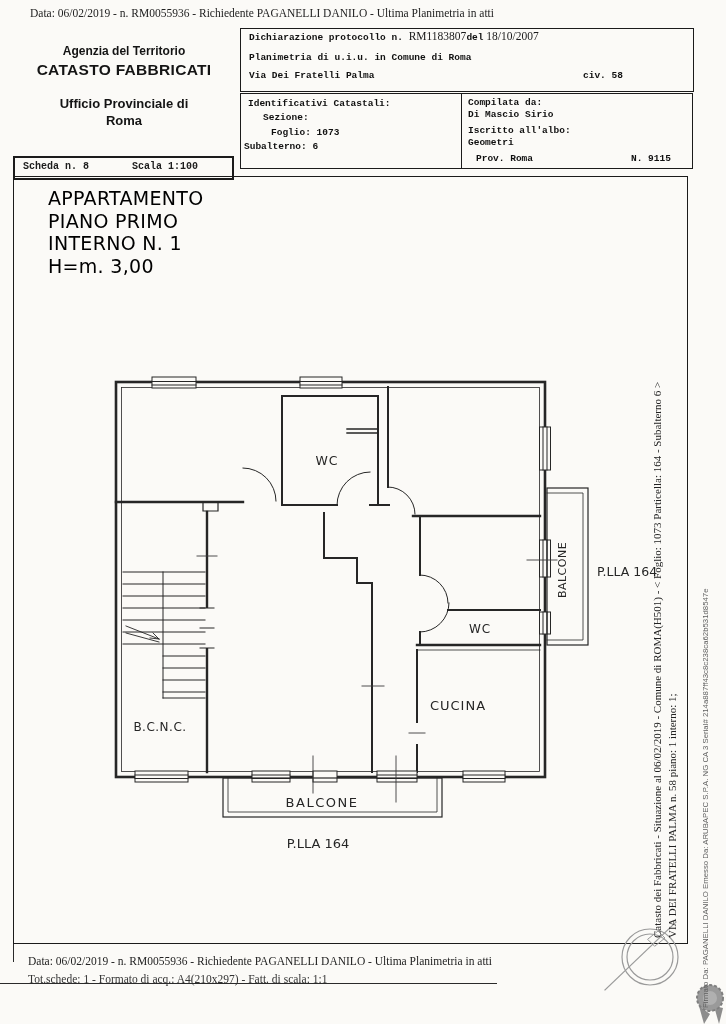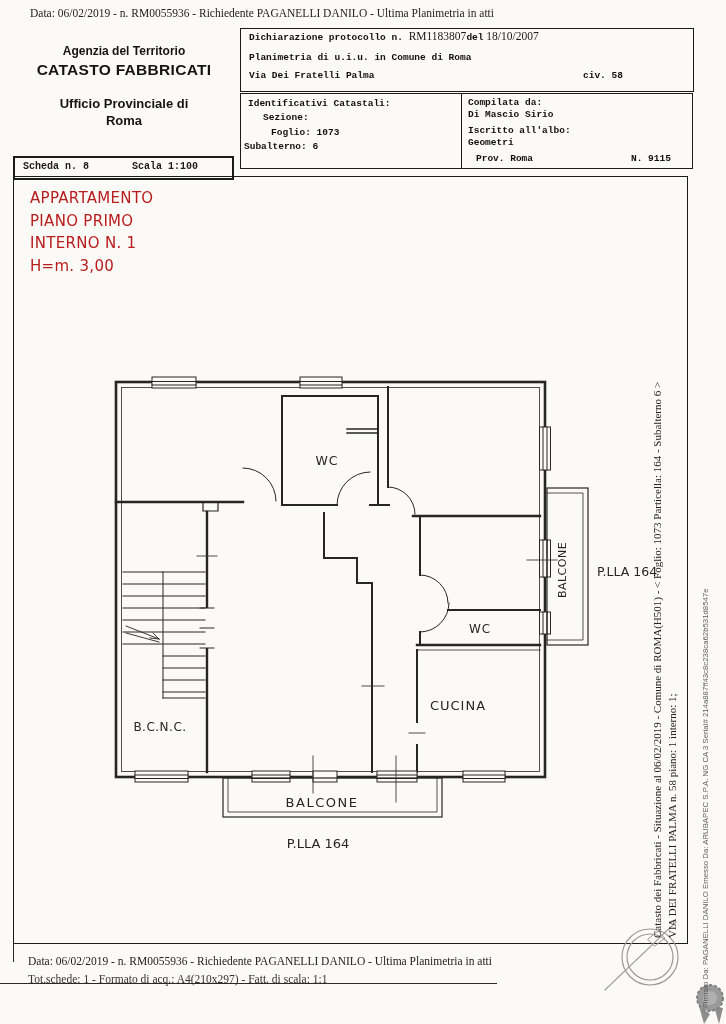--- a/index.html
+++ b/index.html
@@ -36,22 +36,22 @@
   .compbox div{font-size:9.5px;line-height:11.5px;white-space:nowrap;padding-left:8px;}
   .compbox .c1{padding-top:3px;}
   .compbox .gap{height:5px;}
   .compbox .c5{position:relative;margin-left:8px;}
   .compbox .num{position:absolute;left:163px;top:0;}
   .schedabox{left:13px;top:156px;width:217px;height:20px;border-width:2px;}
   .schedabox span{font-family:"Liberation Mono",monospace;font-weight:600;font-size:10px;position:absolute;top:3px;white-space:nowrap;}
   .schedabox .s1{left:8px;} .schedabox .s2{left:117px;}
   
   .frame{left:13px;top:176px;width:673px;height:766px;border:1.8px solid #1b1b1b;}
-  .apttitle{left:30px;top:187px;font-family:"DejaVu Sans",sans-serif;font-size:15px;
-            line-height:22.5px;color:#b91c1c;letter-spacing:.3px;white-space:nowrap;}
+  .apttitle{left:48px;top:187px;font-family:"DejaVu Sans",sans-serif;font-size:19px;
+            line-height:22.5px;color:#000000;letter-spacing:.3px;white-space:nowrap;}
   
   .vtext{transform-origin:0 0;transform:rotate(-90deg);white-space:nowrap;}
   .v1{left:651px;top:938px;font:11px "Liberation Serif",serif;color:#222;}
   .v2{left:666px;top:938px;font:11px "Liberation Serif",serif;color:#222;}
   .v3{left:701px;top:1008px;font:7.8px "Liberation Sans",sans-serif;color:#5f5f5f;}
   svg.plansvg{left:0;top:0;}
   svg text{font-family:"DejaVu Sans",sans-serif;fill:#262626;}
 </style>
 </head>
 <body>

